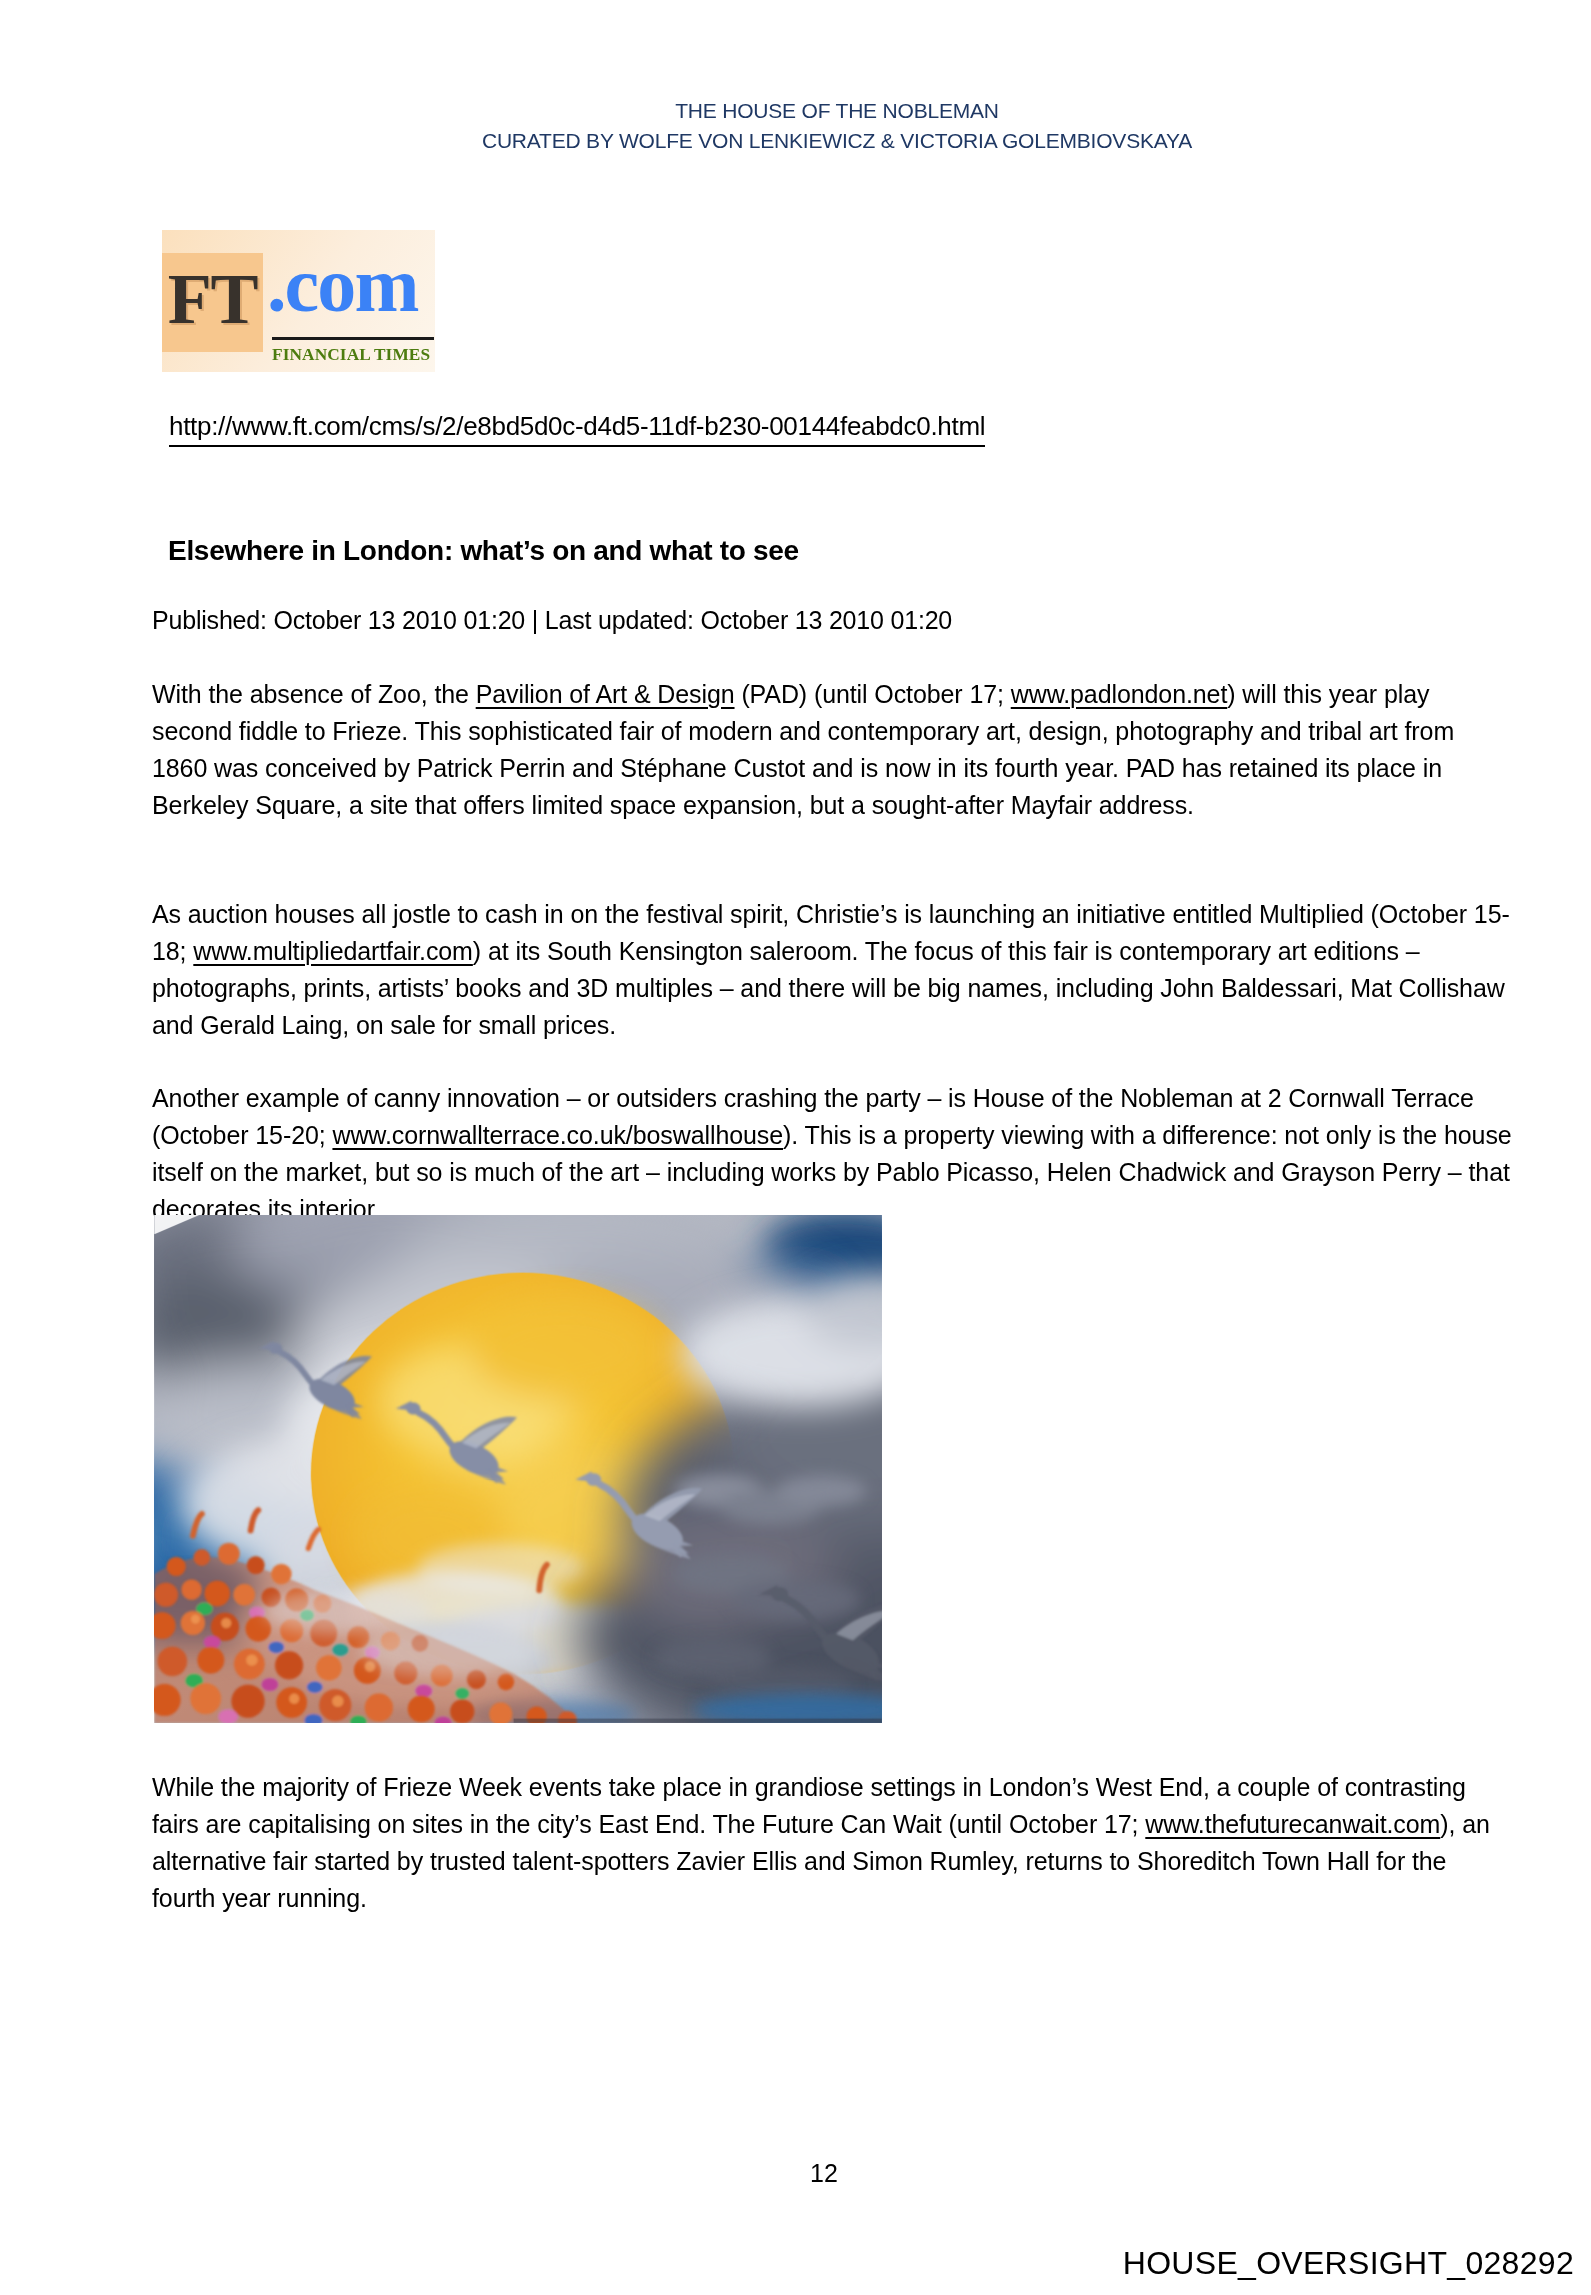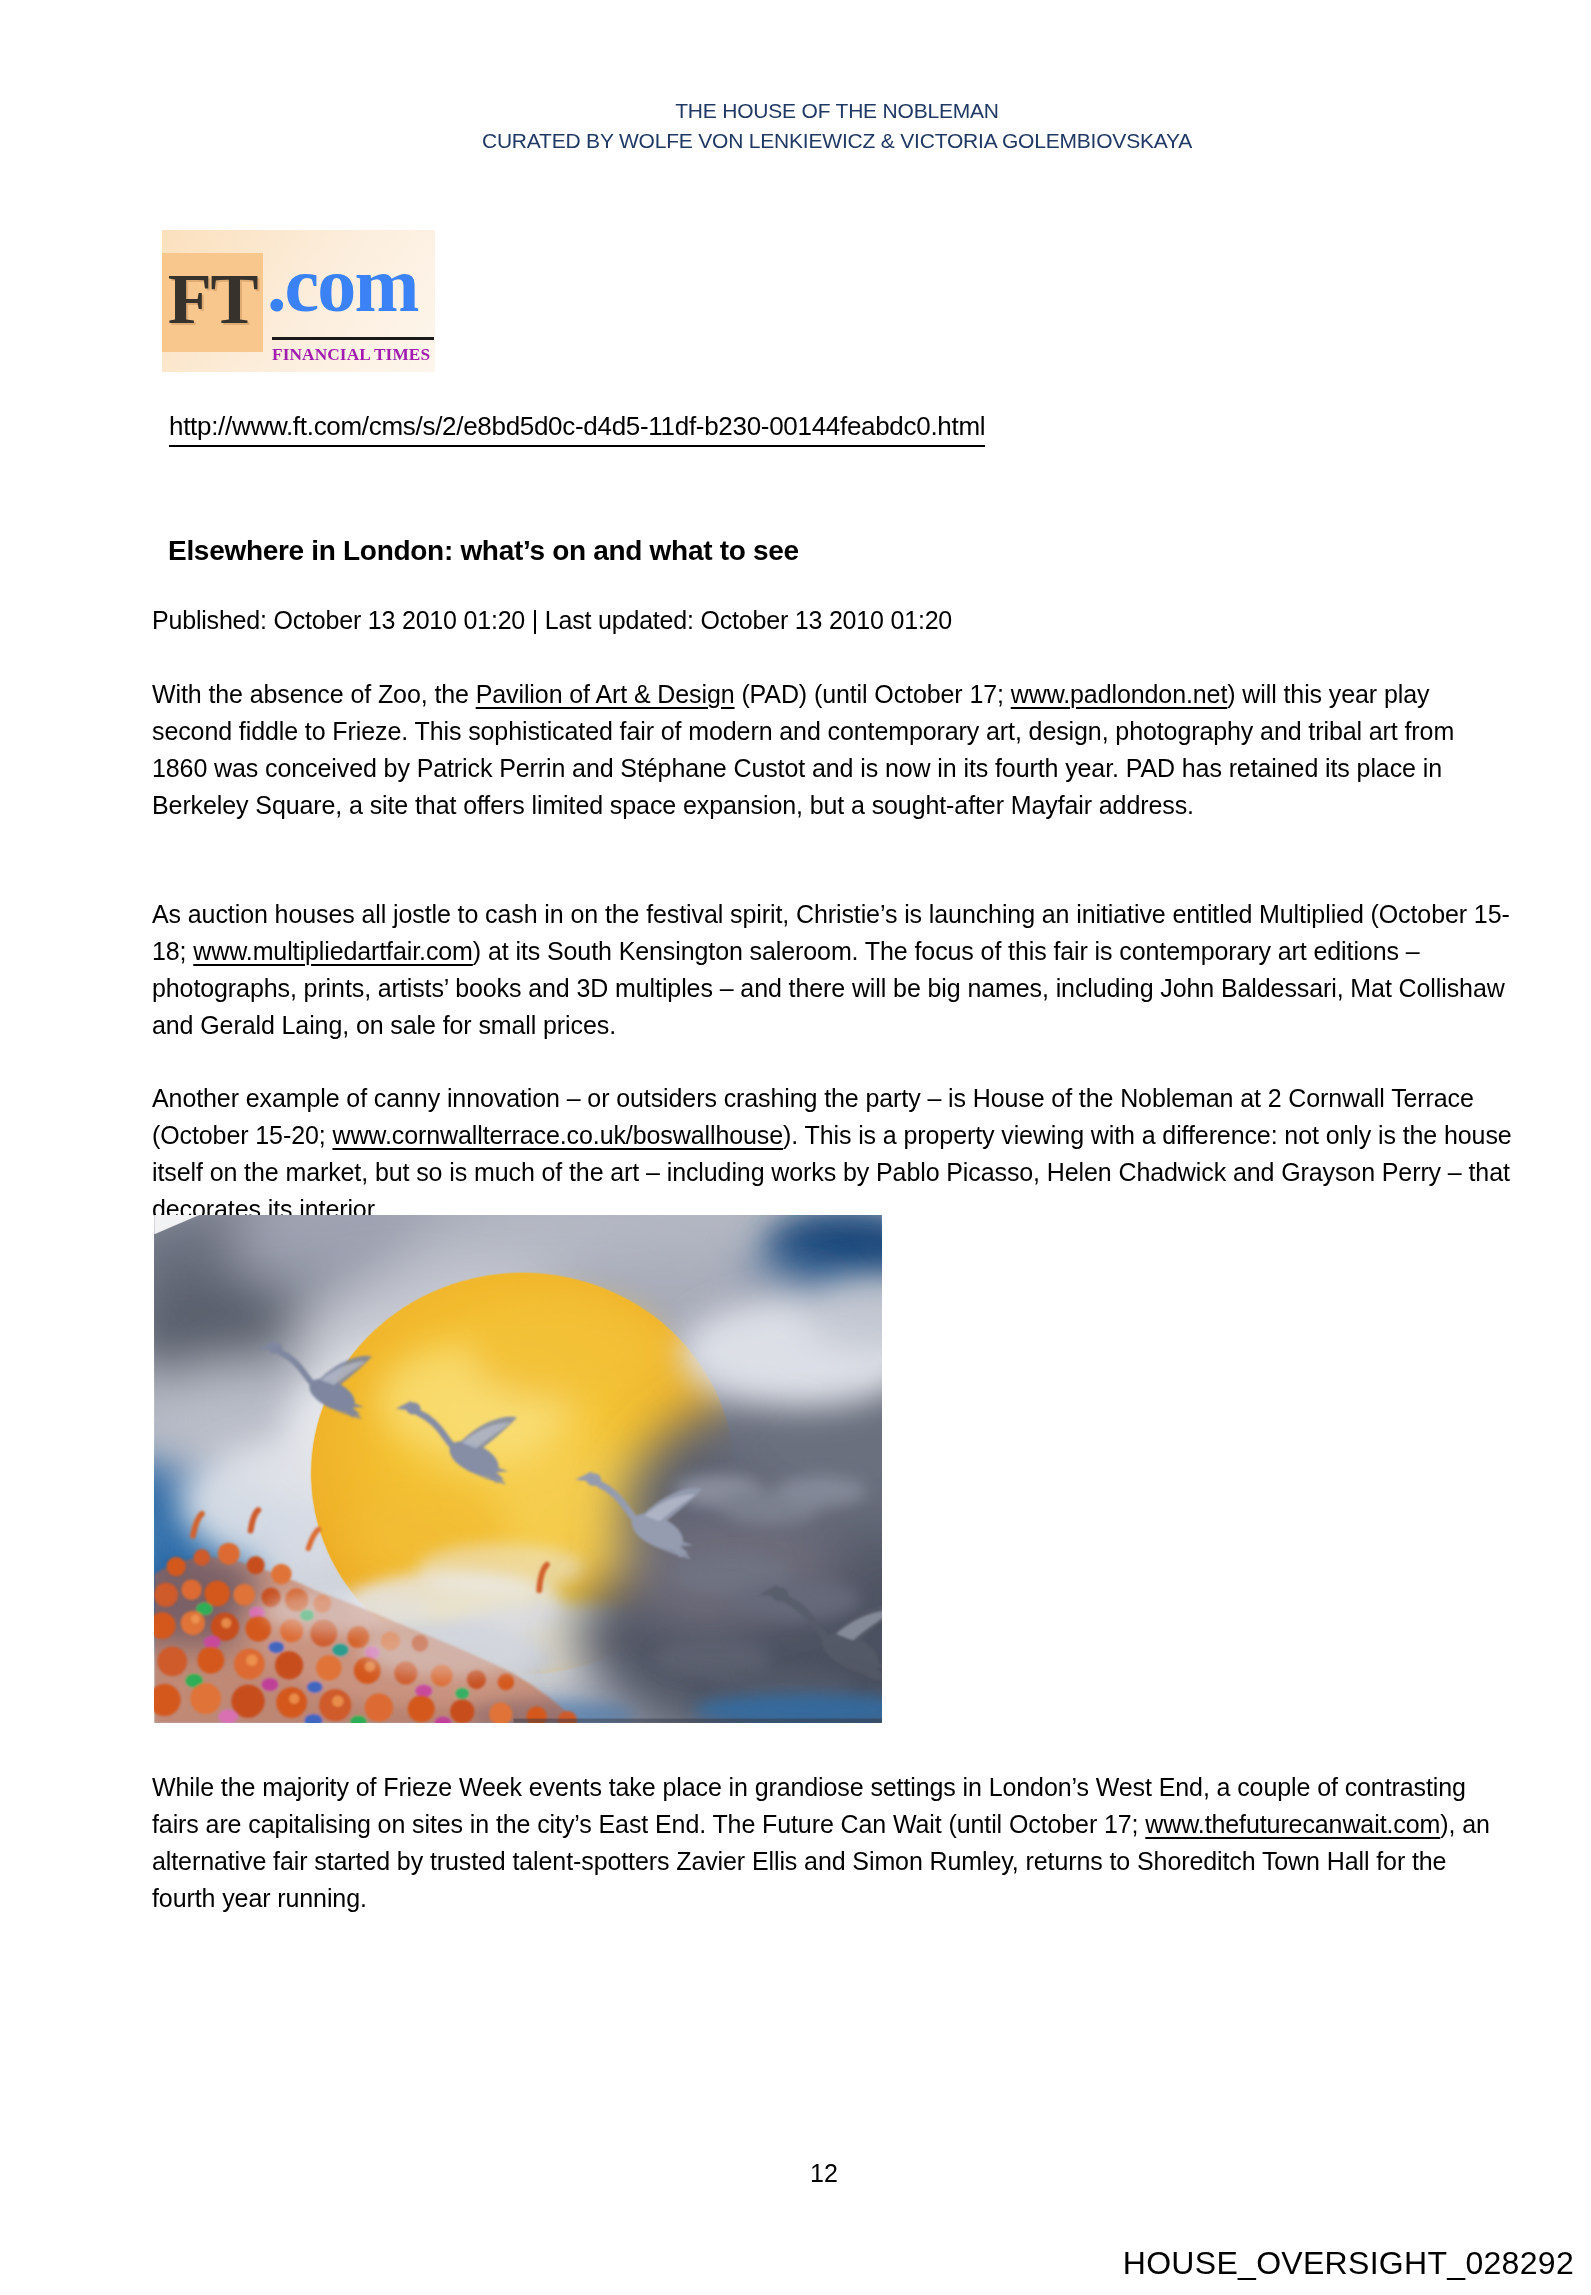--- a/index.html
+++ b/index.html
@@ -29,21 +29,21 @@
   }
   .ft-com {
     position:absolute; left:105px; top:10.3px;
     font-family:"Liberation Serif", serif; font-weight:700; font-size:78px;
     letter-spacing:-1.9px; color:#3b82f6;
   }
   .ft-rule { position:absolute; left:110px; top:107px; width:162px; height:3.2px; background:#1a1a1a; }
   .ft-tagline {
     position:absolute; left:110px; top:115px; white-space:nowrap;
     font-family:"Liberation Serif", serif; font-weight:700; font-size:17.3px;
-    letter-spacing:0.1px; color:#a21caf;
+    letter-spacing:0.1px; color:#4d7c0f;
   }
 
   
   .source-url {
     position:absolute; left:169px; top:411px; font-size:26px; letter-spacing:-0.3px;
     color:#000; text-decoration:none; border-bottom:2.6px solid #000; padding-bottom:3px;
   }
 
   
   .title { position:absolute; left:152px; top:519px; margin:16px; font-size:28px;

